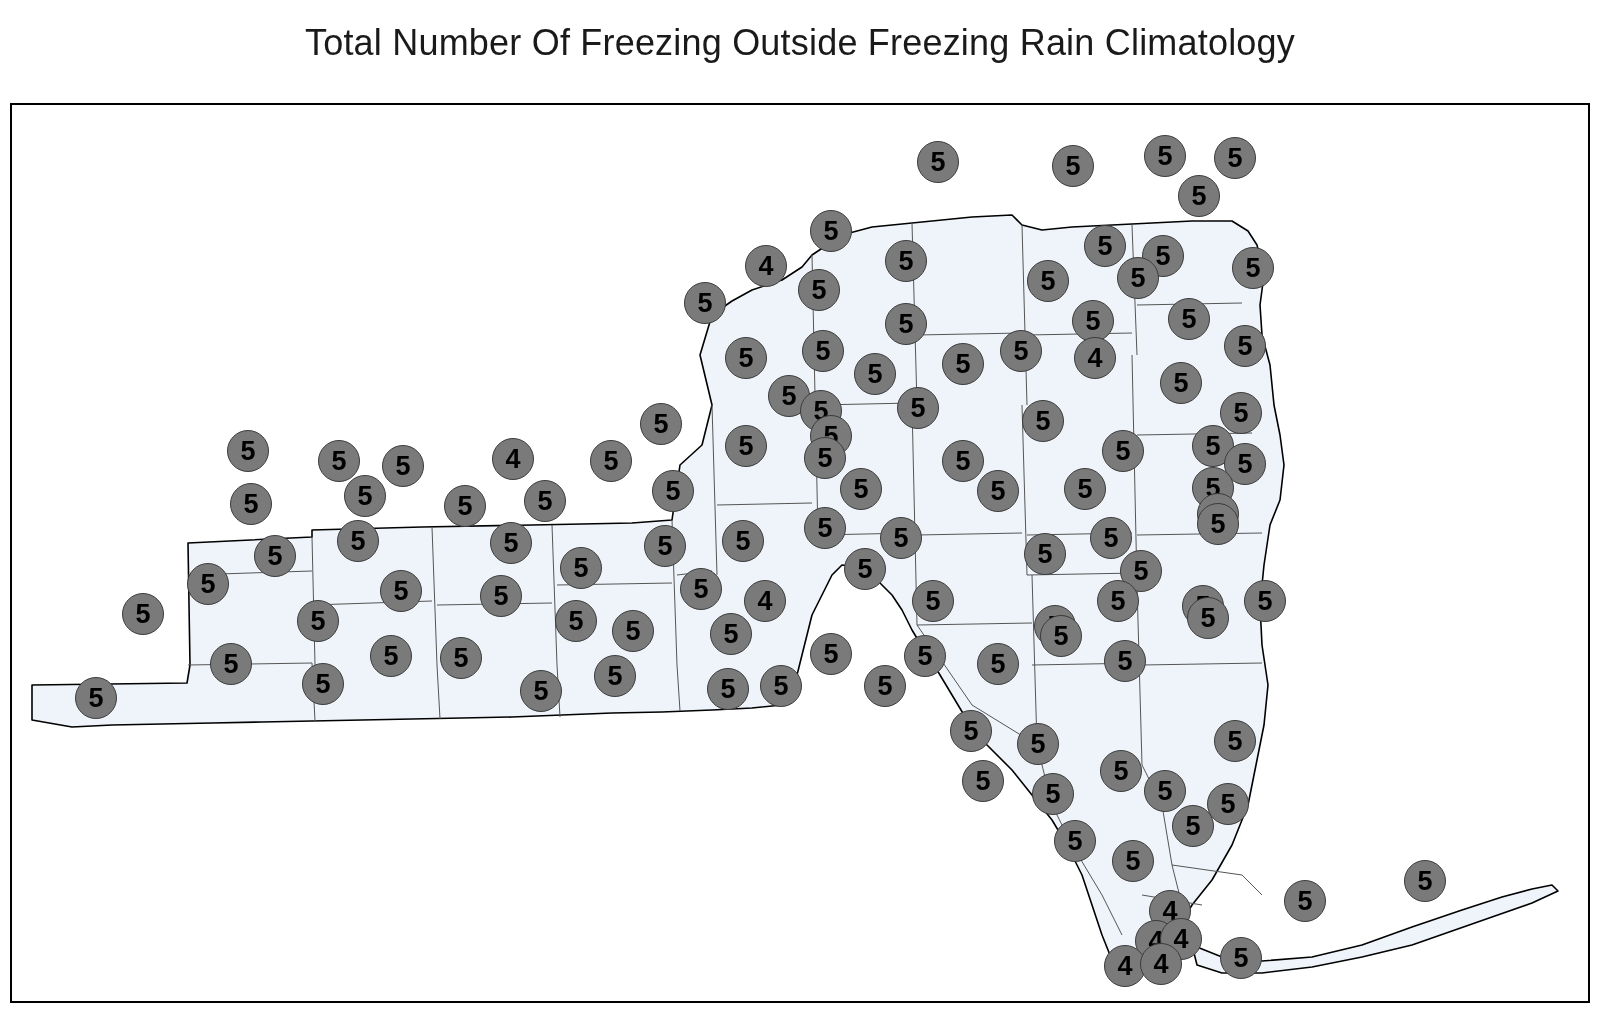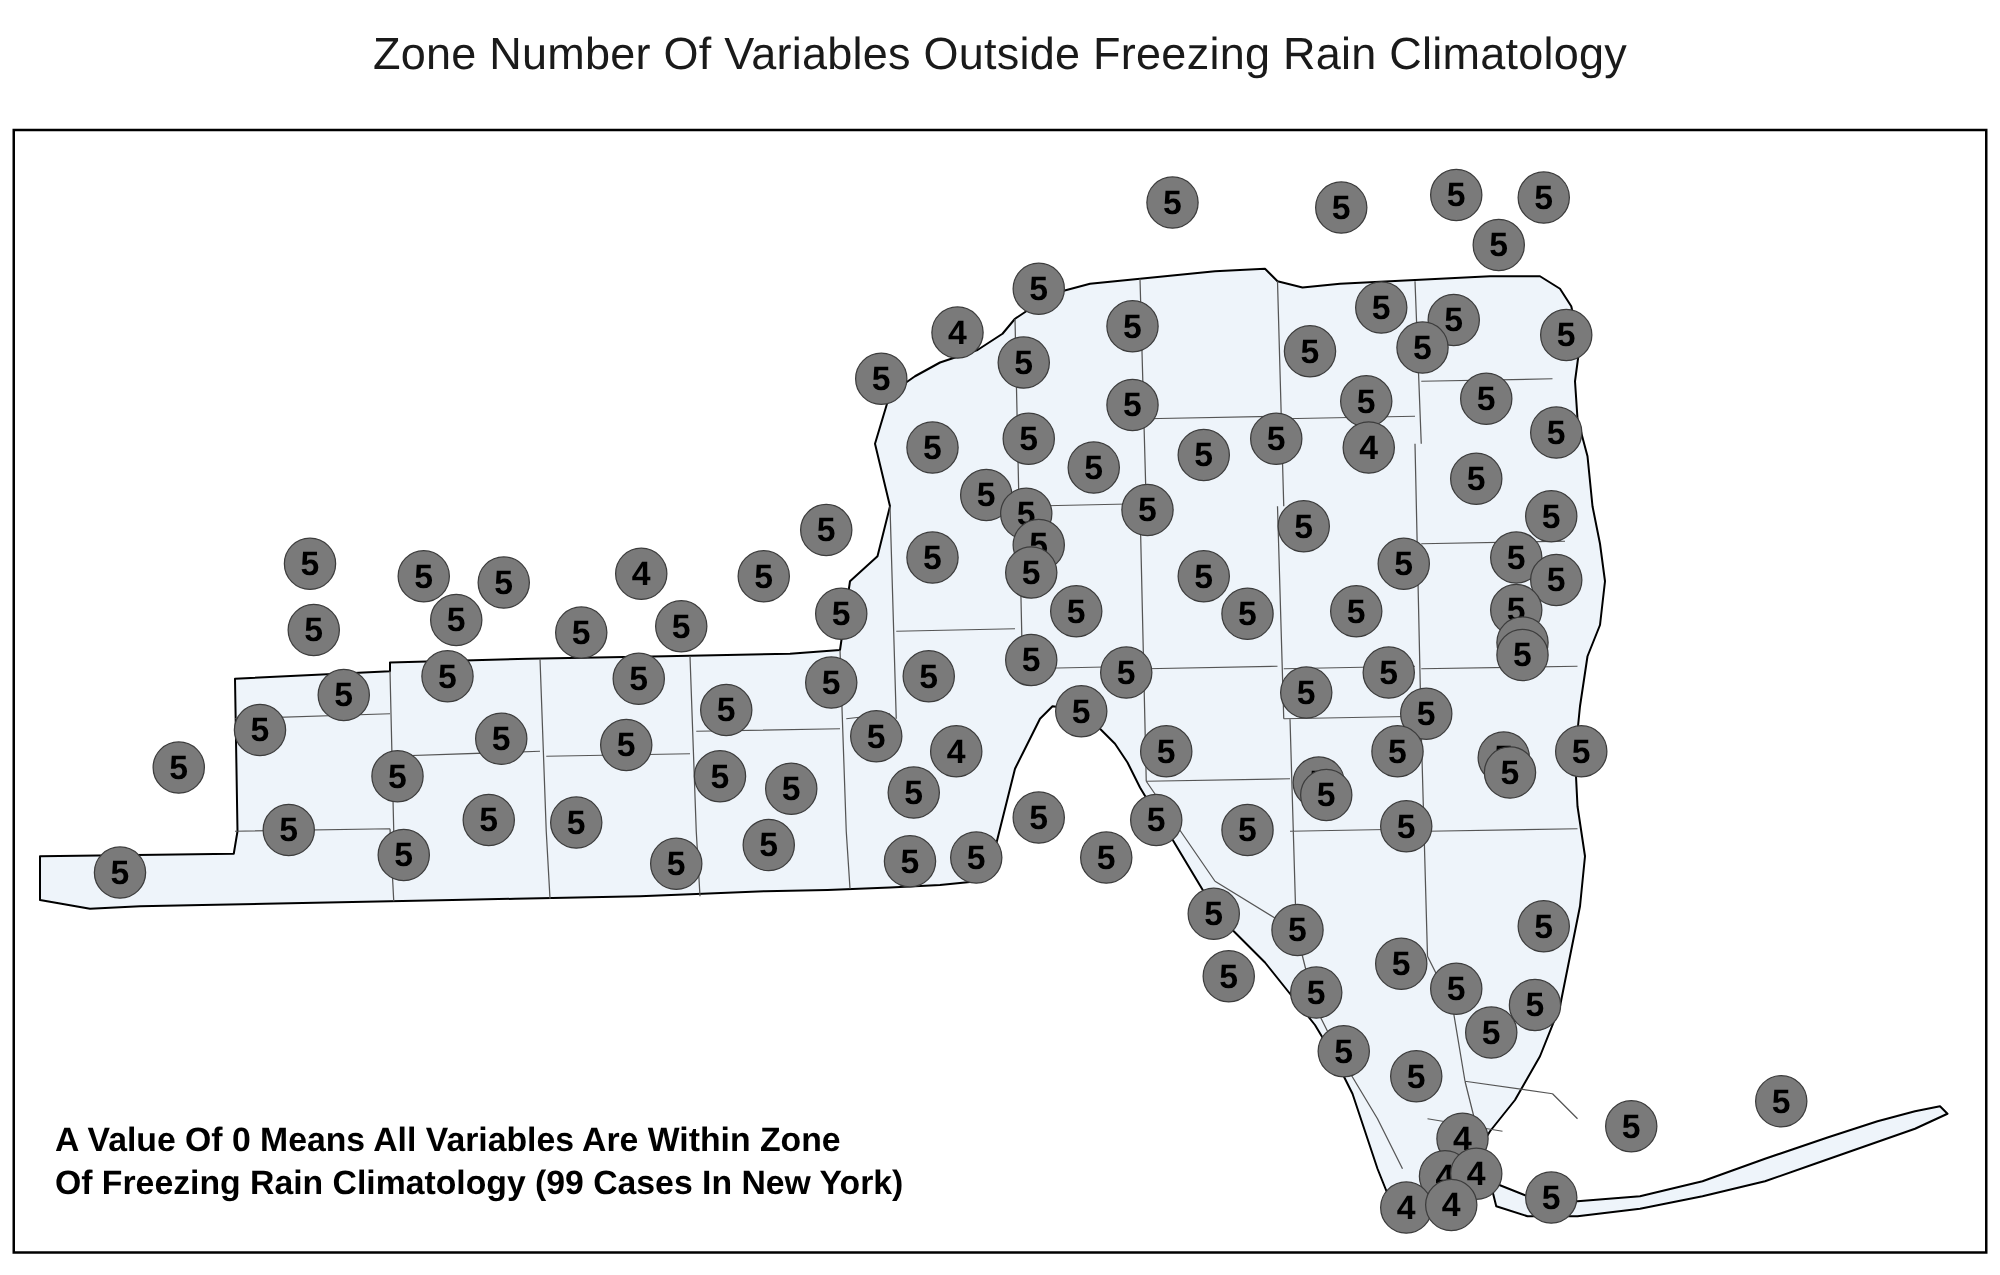--- a/index.html
+++ b/index.html
@@ -64,21 +64,21 @@
     font-size: 27px;
     font-weight: bold;
     color: #000000;
     line-height: 1.27;
     white-space: pre;
   }
 </style>
 </head>
 <body>
 
-<div id="page-title">Zone Number Of Variables Outside Freezing Rain Climatology</div>
+<div id="page-title">Total Number Of Freezing Outside Freezing Rain Climatology</div>
 
 <div id="map-frame">
 
   <svg id="map-svg" width="1576" height="896" viewBox="0 0 1576 896">
     <g fill="#eef4fa" stroke="#000000" stroke-width="1.6" stroke-linejoin="round">
       <path d="M20,615 L20,580 L175,578 L178,560 L176,438 L300,432 L300,425 L410,422 L520,420 L620,418 L660,415
                L668,360 L690,340 L700,300 L688,250 L700,210 L720,196 L740,185 L755,180 L770,175 L790,162
                L800,150 L830,130 L860,122 L900,118 L960,112 L1000,110 L1010,120 L1030,125 L1060,122 L1100,120
                L1140,118 L1180,116 L1220,116 L1236,126 L1245,140 L1252,170 L1248,200 L1250,230 L1258,260
                L1262,300 L1268,330 L1272,360 L1268,395 L1258,420 L1252,460 L1248,500 L1250,540 L1256,580
@@ -224,16 +224,14 @@
       <div class="marker" style="left: 1157px; top: 805px;">4</div>
       <div class="marker" style="left: 1143px; top: 835px;">4</div>
       <div class="marker" style="left: 1168px; top: 833px;">4</div>
       <div class="marker" style="left: 1112px; top: 860px;">4</div>
       <div class="marker" style="left: 1148px; top: 858px;">4</div>
       <div class="marker" style="left: 1228px; top: 852px;">5</div>
       <div class="marker" style="left: 1292px; top: 795px;">5</div>
       <div class="marker" style="left: 1412px; top: 775px;">5</div>
     </div>
 
-  <div id="annotation">A Value Of 0 Means All Variables Are Within Zone
-Of Freezing Rain Climatology (99 Cases In New York)</div>
 
 </div>
 
 </body></html>

